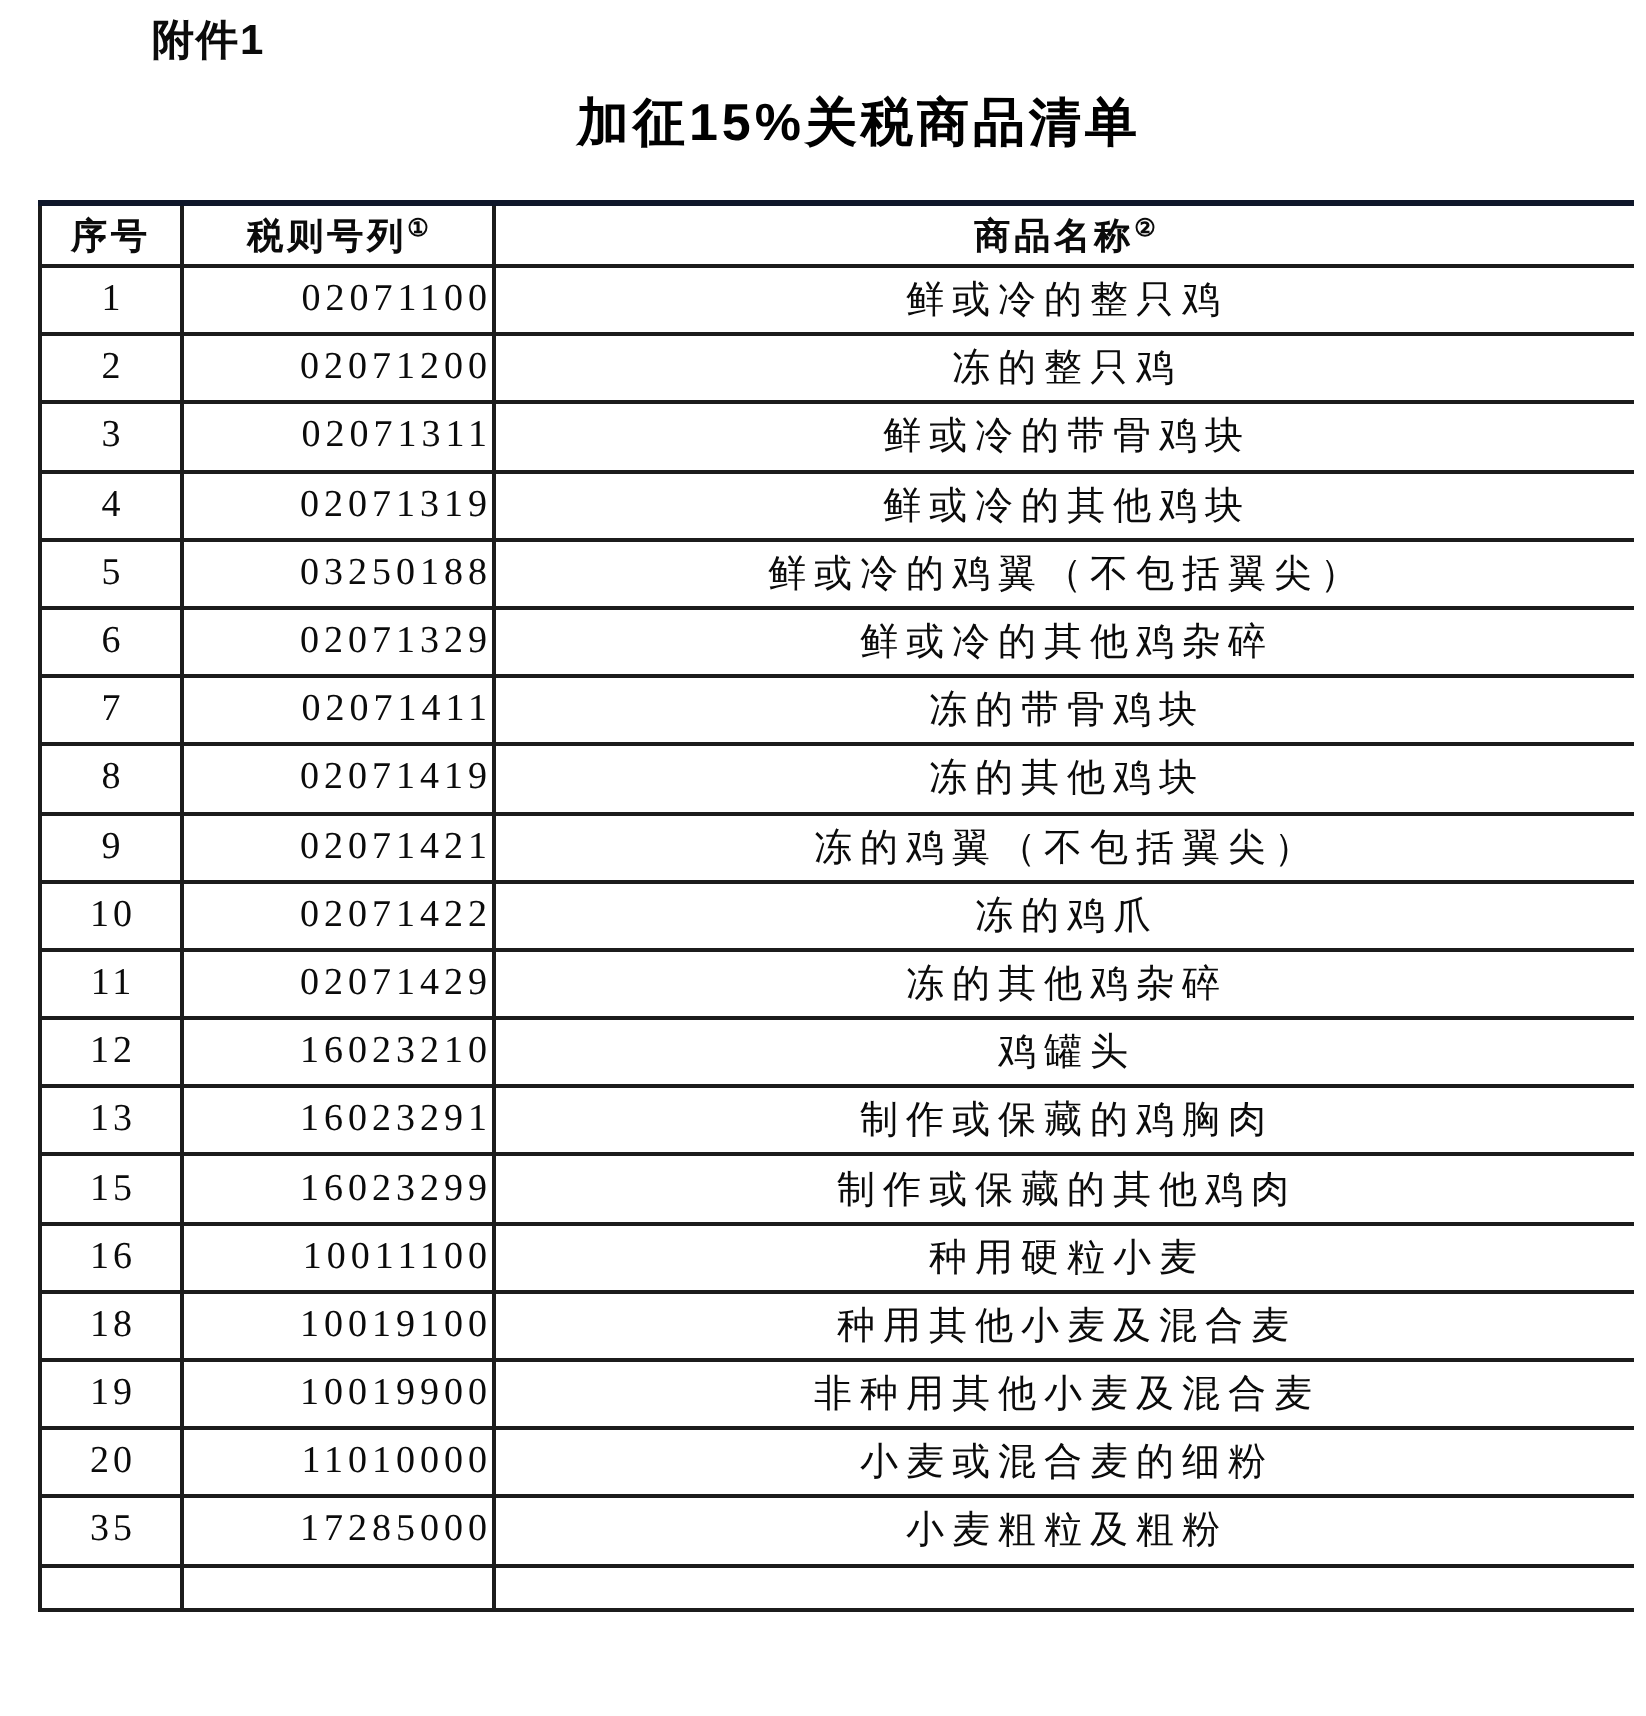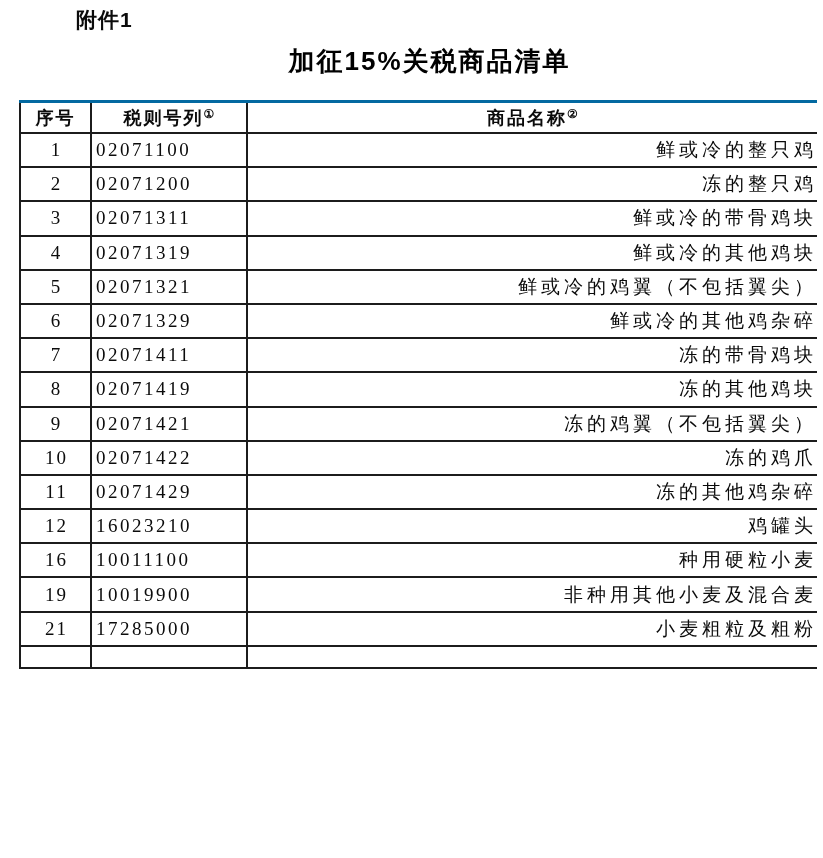--- a/index.html
+++ b/index.html
@@ -56,21 +56,21 @@
     padding: 0;
     overflow: hidden;
     white-space: nowrap;
   }
   
   .tariff-table th:last-child,
   .tariff-table td:last-child {
     border-right: none;
   }
   .tariff-table thead th {
-    border-top: 3px solid #0369a1;
+    border-top: 3px solid #0f172a;
     height: 29px;
     font-size: 18px;
     font-weight: 700;
     letter-spacing: 2px;
     text-align: center;
     vertical-align: middle;
   }
   .tariff-table thead sup {
     font-size: 12px;
     letter-spacing: 0;
@@ -81,26 +81,26 @@
     height: 32.2px;
     font-size: 19px;
     vertical-align: middle;
   }
   td.cell-serial {
     text-align: center;
     letter-spacing: 2px;
     padding-left: 2px;
   }
   td.cell-code {
-    text-align: left;
+    text-align: right;
     letter-spacing: 2.5px;
     padding-left: 4px;
   }
   td.cell-name {
-    text-align: right;
+    text-align: center;
     padding-left: 2px;
     letter-spacing: 4px;
   }
   tbody.partial-body td {
     height: 20px; 
   }
 </style>
 </head>
 <body>
 
@@ -148,21 +148,21 @@
       </tr>
 
       <tr>
         <td class="cell-serial">4</td>
         <td class="cell-code">02071319</td>
         <td class="cell-name">鲜或冷的其他鸡块</td>
       </tr>
 
       <tr>
         <td class="cell-serial">5</td>
-        <td class="cell-code">02071321</td>
+        <td class="cell-code">03250188</td>
         <td class="cell-name">鲜或冷的鸡翼（不包括翼尖）</td>
       </tr>
 
       <tr>
         <td class="cell-serial">6</td>
         <td class="cell-code">02071329</td>
         <td class="cell-name">鲜或冷的其他鸡杂碎</td>
       </tr>
 
       <tr>
@@ -194,40 +194,60 @@
         <td class="cell-code">02071429</td>
         <td class="cell-name">冻的其他鸡杂碎</td>
       </tr>
 
       <tr>
         <td class="cell-serial">12</td>
         <td class="cell-code">16023210</td>
         <td class="cell-name">鸡罐头</td>
       </tr>
 
-
-
+      <tr>
+        <td class="cell-serial">13</td>
+        <td class="cell-code">16023291</td>
+        <td class="cell-name">制作或保藏的鸡胸肉</td>
+      </tr>
+
+
+      <tr>
+        <td class="cell-serial">15</td>
+        <td class="cell-code">16023299</td>
+        <td class="cell-name">制作或保藏的其他鸡肉</td>
+      </tr>
 
       <tr>
         <td class="cell-serial">16</td>
         <td class="cell-code">10011100</td>
         <td class="cell-name">种用硬粒小麦</td>
       </tr>
 
 
+      <tr>
+        <td class="cell-serial">18</td>
+        <td class="cell-code">10019100</td>
+        <td class="cell-name">种用其他小麦及混合麦</td>
+      </tr>
 
       <tr>
         <td class="cell-serial">19</td>
         <td class="cell-code">10019900</td>
         <td class="cell-name">非种用其他小麦及混合麦</td>
       </tr>
 
-
-      <tr>
-        <td class="cell-serial">21</td>
+      <tr>
+        <td class="cell-serial">20</td>
+        <td class="cell-code">11010000</td>
+        <td class="cell-name">小麦或混合麦的细粉</td>
+      </tr>
+
+      <tr>
+        <td class="cell-serial">35</td>
         <td class="cell-code">17285000</td>
         <td class="cell-name">小麦粗粒及粗粉</td>
       </tr>
     </tbody>
   <tbody class="partial-body">
     <tr>
       <td></td>
       <td></td>
       <td></td>
     </tr>

